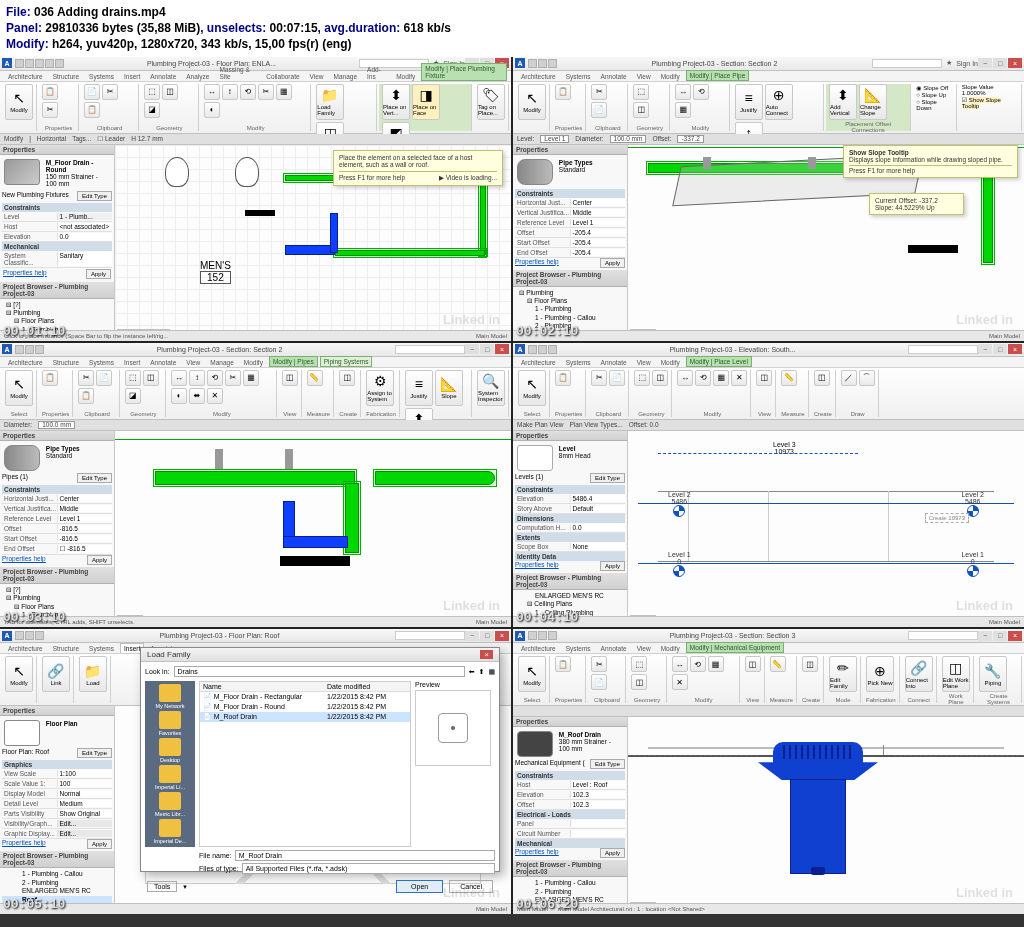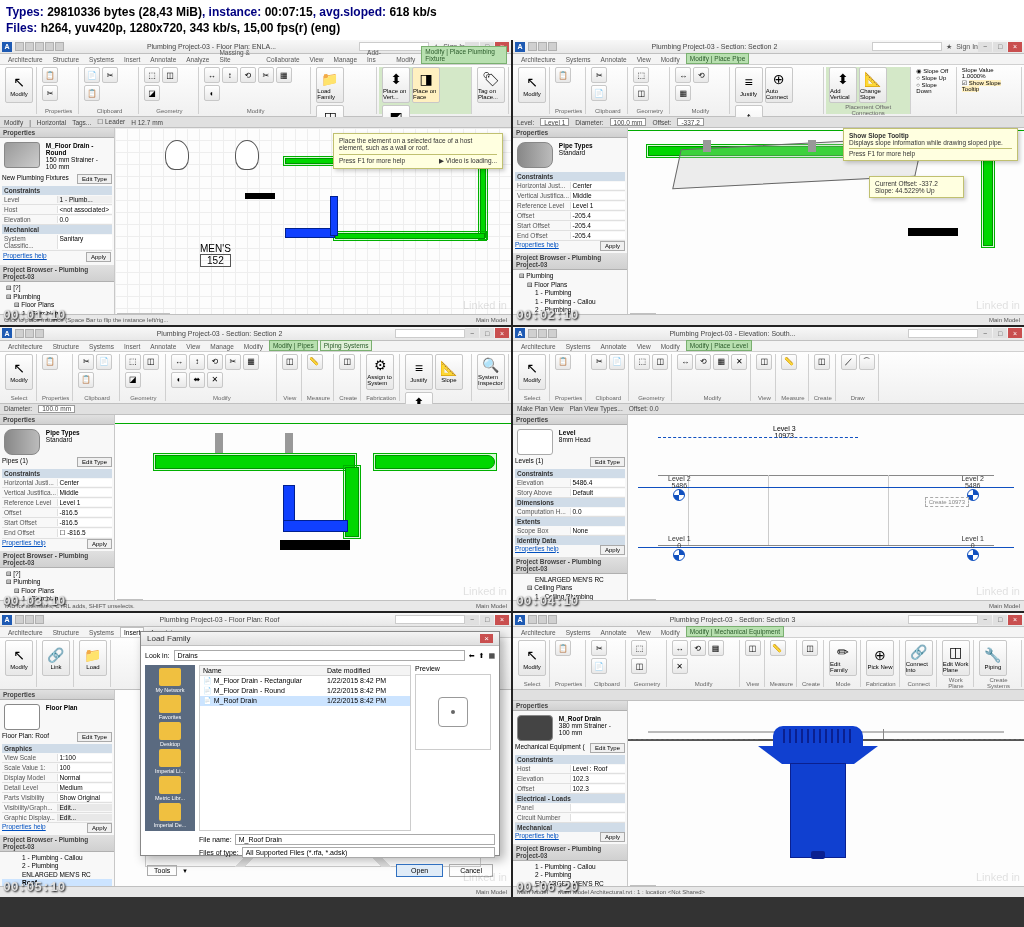--- a/index.html
+++ b/index.html
@@ -46,43 +46,44 @@
 .tree .node{padding-left:8px;white-space:nowrap;overflow:hidden;text-overflow:ellipsis}
 .tree .n1{padding-left:4px}
 .tree .n2{padding-left:12px}
 .tree .n3{padding-left:20px}
 .tree .sel{background:#cce4ff}
 .canvas{flex:1;background:#fdfdfd;position:relative;overflow:hidden}
 .gridbg{position:absolute;inset:0;background-image:linear-gradient(#eee 1px,transparent 1px),linear-gradient(90deg,#eee 1px,transparent 1px);background-size:12px 12px}
 .viewctrl{position:absolute;bottom:2px;left:2px;height:10px;background:#f0f0f0;border:1px solid #c0c0c0;padding:0 3px;display:flex;align-items:center;gap:4px;font-size:6px;color:#555}
 .statusbar{position:absolute;bottom:0;left:0;right:0;height:11px;background:#e8e8e8;border-top:1px solid #c0c0c0;display:flex;align-items:center;padding:0 4px;font-size:6px;color:#555}
 .timestamp{position:absolute;bottom:2px;left:3px;color:#e0e0e0;font-family:"Courier New";font-size:13px;font-weight:bold;text-shadow:1px 1px 2px #000;z-index:10}
-.watermark{position:absolute;bottom:14px;right:4px;color:rgba(0,0,0,0.12);font-size:11px;font-weight:normal;z-index:5}
+.watermark{position:absolute;bottom:14px;right:11px;color:rgba(0,0,0,0.12);font-size:13px;font-weight:bold;z-index:5}
 
 .pipe{position:absolute;background:#00d000;border:1px solid #008000}
 .pipe.v{width:6px}
 .pipe.h{height:6px}
 .pipe.dbl::before{content:"";position:absolute;inset:-3px;border:1px solid #00b000;background:rgba(0,255,0,0.15)}
 .bluepipe{background:#1040ff;border-color:#002090}
 .toilet{position:absolute;width:24px;height:30px;border:1.5px solid #555;border-radius:50% 50% 40% 40%;background:#fff}
 .dialog{position:absolute;background:#fff;border:1px solid #888;box-shadow:4px 4px 10px rgba(0,0,0,0.3);display:flex;flex-direction:column}
 .dlgtitle{background:linear-gradient(to bottom,#f4f4f4,#e0e0e0);padding:2px 6px;font-size:8px;color:#333;border-bottom:1px solid #c0c0c0}
 .levelmark{position:absolute;display:flex;align-items:center;font-size:7px;color:#333}
 .levelmark .sym{width:12px;height:12px;border-radius:50%;background:conic-gradient(#1050c0 0 90deg,#fff 90deg 180deg,#1050c0 180deg 270deg,#fff 270deg 360deg);border:1px solid #1050c0}
 .levelline{position:absolute;height:1px;background:#1050c0}
 .drainbody{position:absolute;background:#1040d0}
 .tooltip{position:absolute;background:#ffffe0;border:1px solid #c0c070;padding:3px 5px;font-size:6.5px;color:#333;box-shadow:2px 2px 4px rgba(0,0,0,0.2);z-index:20}
 .link{color:#0050c0;text-decoration:underline}
 </style>
 </head>
 <body>
 
 <div class="metadata">
-  <div><span>Types:</span> <span class="val">29810336 bytes</span> <span class="val">(28,43 MiB)</span>, <span>instance:</span> <span class="val">00:07:15</span>, <span>avg.sloped:</span> <span class="val">618 kb/s</span></div>
-  <div><span>Files:</span> <span class="val">h264, yuv420p, 1280x720, 343 kb/s, 15,00 fps(r) (eng)</span></div>
+  <div><span>File:</span> <span class="val">036 Adding drains.mp4</span></div>
+  <div><span>Panel:</span> <span class="val">29810336 bytes</span> <span class="val">(35,88 MiB)</span>, <span>unselects:</span> <span class="val">00:07:15</span>, <span>avg.duration:</span> <span class="val">618 kb/s</span></div>
+  <div><span>Modify:</span> <span class="val">h264, yuv420p, 1280x720, 343 kb/s, 15,00 fps(r) (eng)</span></div>
 </div>
 
 <div class="grid6">
 
 <div class="pane">
   <div class="titlebar">
     <div class="logo">A</div>
     <div class="qa">
           <span></span>
           <span></span>

